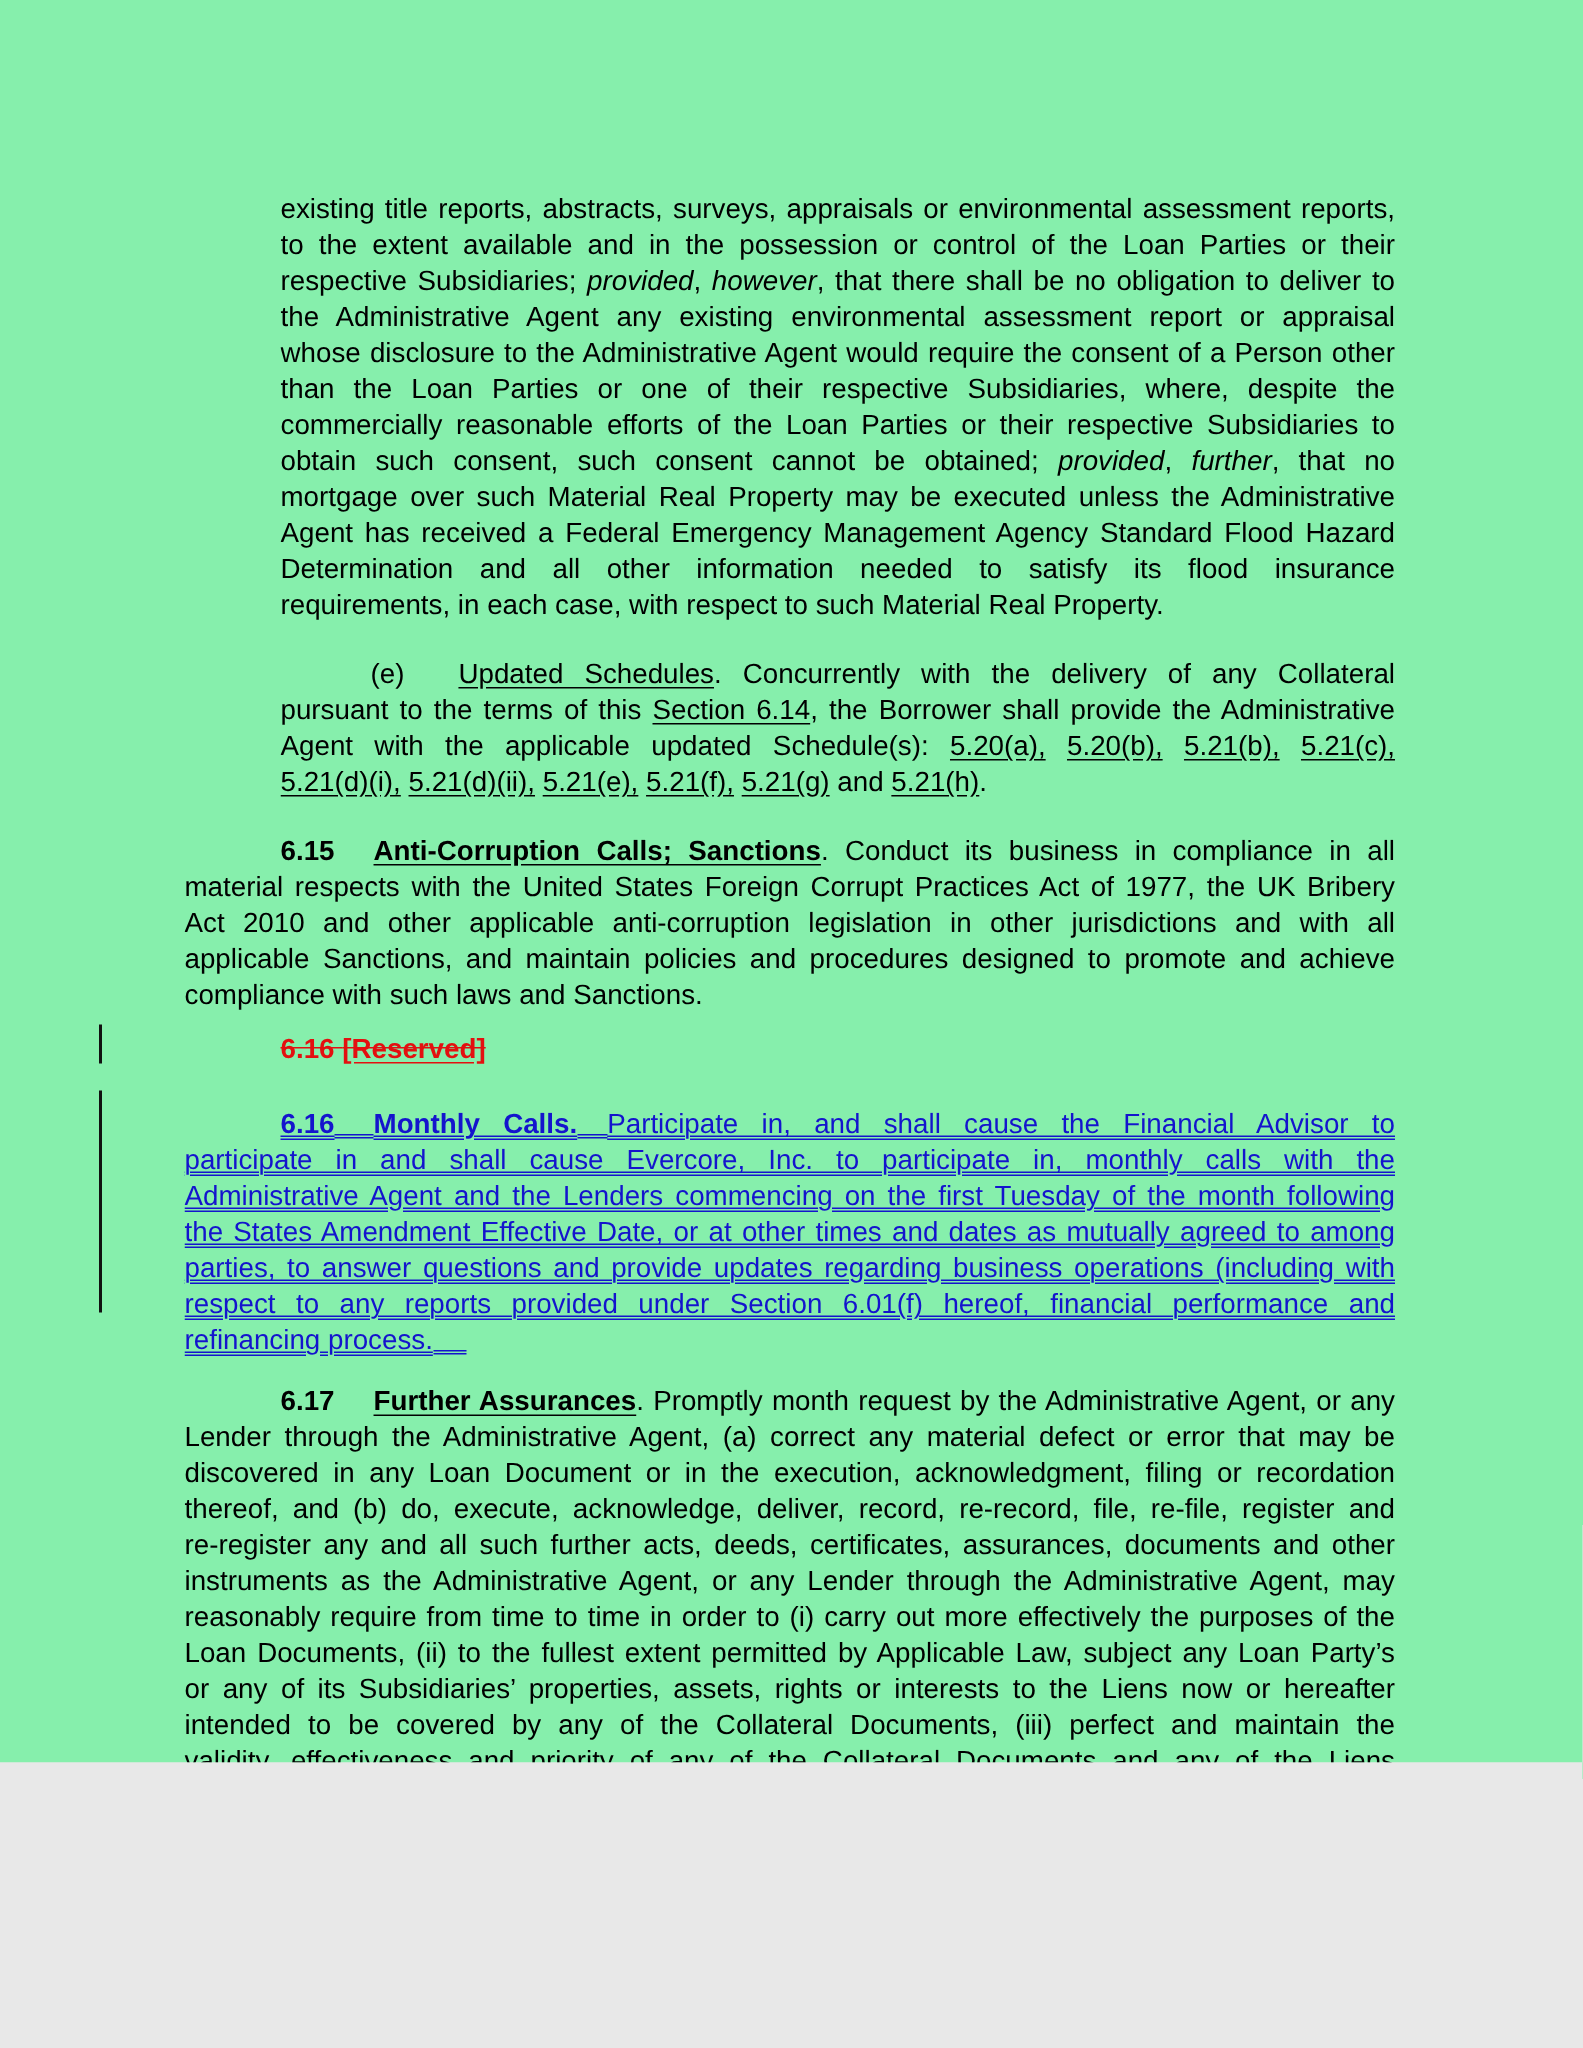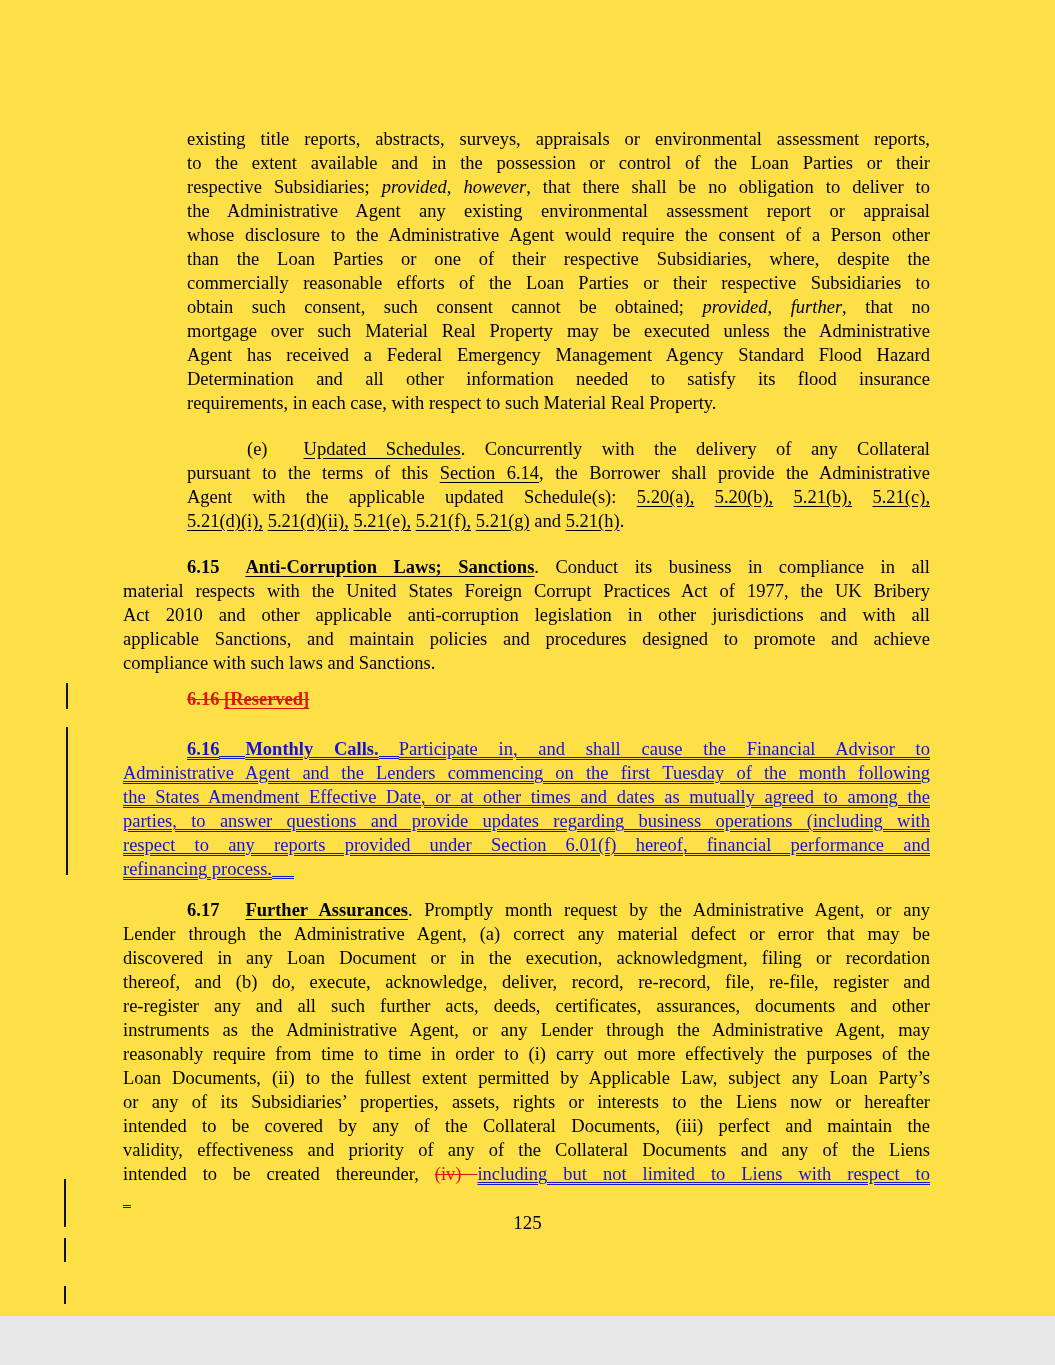--- a/index.html
+++ b/index.html
@@ -1,20 +1,20 @@
 <!DOCTYPE html>
 <html><head>
 <meta charset="utf-8">
 <style>
   html,body{margin:0;padding:0;background:#e8e8e8;}
   .page{
     position:relative;
-    width:1055px;height:1316px;
-    background:#fde047;
-    font-family:Liberation Serif, serif;
+    width:1055px;height:1175px;
+    background:#86efac;
+    font-family:Liberation Sans, sans-serif;
     color:#000;
     font-size:18.5px;
     overflow:hidden;
     margin:0 auto;
   }
   .content{position:absolute;left:123px;top:127px;width:807px;}
   .para{margin:0;}
   .content .para:nth-child(2){margin-top:22px;}
   .content .para:nth-child(3){margin-top:22px;}
   .content .para:nth-child(4){margin-top:12px;}
@@ -68,31 +68,32 @@
         <div class="line"><span class="t">Determination and all other information needed to satisfy its flood insurance</span></div>
         <div class="line nj"><span class="t">requirements, in each case, with respect to such Material Real Property.</span></div>
       </div>
       <div class="para block">
         <div class="line" style="padding-left: 60px;"><span class="t">(e)</span><span class="tab" style="width: 36px;"></span><span class="u">Updated Schedules</span><span class="t">. Concurrently with the delivery of any Collateral</span></div>
         <div class="line"><span class="t">pursuant to the terms of this </span><span class="u">Section 6.14</span><span class="t">, the Borrower shall provide the Administrative</span></div>
         <div class="line"><span class="t">Agent with the applicable updated Schedule(s): </span><span class="u">5.20(a),</span><span class="t"> </span><span class="u">5.20(b),</span><span class="t"> </span><span class="u">5.21(b),</span><span class="t"> </span><span class="u">5.21(c),</span></div>
         <div class="line nj"><span class="u">5.21(d)(i),</span><span class="t"> </span><span class="u">5.21(d)(ii),</span><span class="t"> </span><span class="u">5.21(e),</span><span class="t"> </span><span class="u">5.21(f),</span><span class="t"> </span><span class="u">5.21(g)</span><span class="t"> and </span><span class="u">5.21(h)</span><span class="t">.</span></div>
       </div>
       <div class="para section">
-        <div class="line" style="padding-left: 64px;"><span class="b">6.15</span><span class="tab" style="width: 26px;"></span><span class="bu">Anti-Corruption Laws; Sanctions</span><span class="t">. Conduct its business in compliance in all</span></div>
+        <div class="line" style="padding-left: 64px;"><span class="b">6.15</span><span class="tab" style="width: 26px;"></span><span class="bu">Anti-Corruption Calls; Sanctions</span><span class="t">. Conduct its business in compliance in all</span></div>
         <div class="line"><span class="t">material respects with the United States Foreign Corrupt Practices Act of 1977, the UK Bribery</span></div>
         <div class="line"><span class="t">Act 2010 and other applicable anti-corruption legislation in other jurisdictions and with all</span></div>
         <div class="line"><span class="t">applicable Sanctions, and maintain policies and procedures designed to promote and achieve</span></div>
         <div class="line nj"><span class="t">compliance with such laws and Sanctions.</span></div>
       </div>
       <div class="para section">
         <div class="line nj" style="padding-left: 64px;"><span class="del">6.16 </span><span class="delu">[Reserved]</span></div>
       </div>
       <div class="para section">
         <div class="line" style="padding-left: 64px;"><span class="insb">6.16</span><span class="gapu" style="width: 26px;"></span><span class="insb">Monthly Calls.</span><span class="gapu" style="width: 20px;"></span><span class="ins">Participate in, and shall cause the Financial Advisor to</span></div>
+        <div class="line"><span class="ins">participate in and shall cause Evercore, Inc. to participate in, monthly calls with the</span></div>
         <div class="line"><span class="ins">Administrative Agent and the Lenders commencing on the first Tuesday of the month following</span></div>
         <div class="line"><span class="ins">the States Amendment Effective Date, or at other times and dates as mutually agreed to among the</span></div>
         <div class="line"><span class="ins">parties, to answer questions and provide updates regarding business operations (including with</span></div>
         <div class="line"><span class="ins">respect to any reports provided under Section 6.01(f) hereof, financial performance and</span></div>
         <div class="line nj"><span class="ins">refinancing process.</span><span class="gapu" style="width: 22px;"></span></div>
       </div>
       <div class="para section">
         <div class="line" style="padding-left: 64px;"><span class="b">6.17</span><span class="tab" style="width: 26px;"></span><span class="bu">Further Assurances</span><span class="t">. Promptly month request by the Administrative Agent, or any</span></div>
         <div class="line"><span class="t">Lender through the Administrative Agent, (a) correct any material defect or error that may be</span></div>
         <div class="line"><span class="t">discovered in any Loan Document or in the execution, acknowledgment, filing or recordation</span></div>

